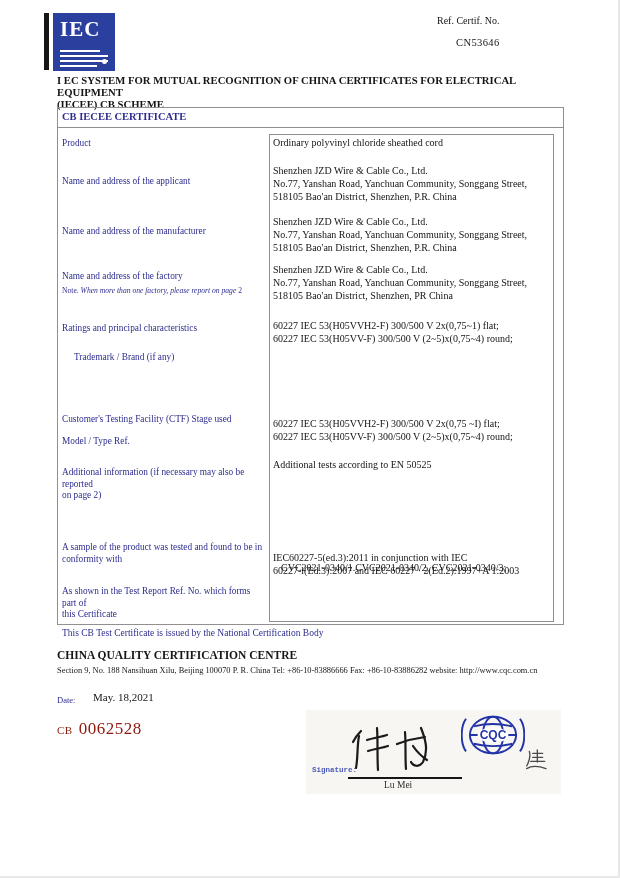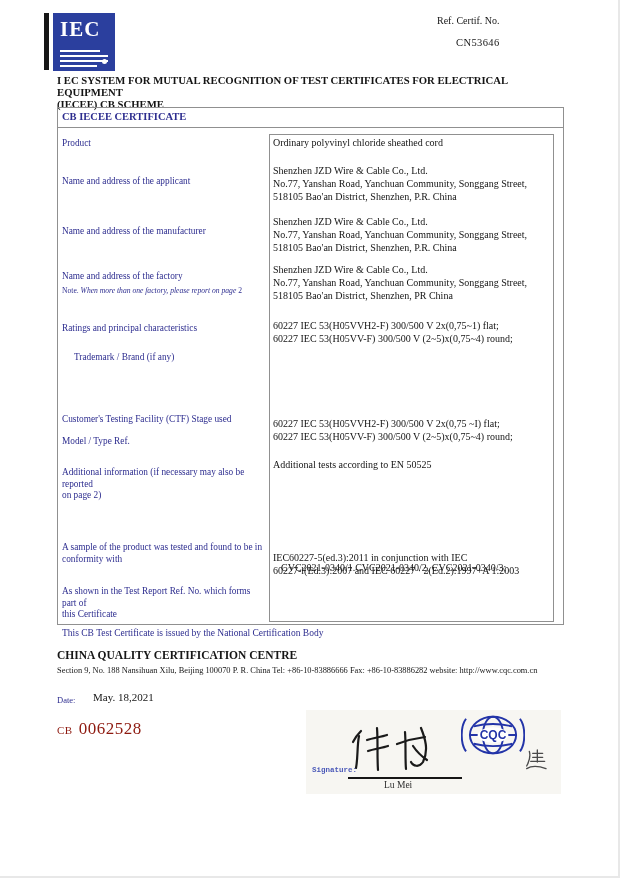--- a/index.html
+++ b/index.html
@@ -58,21 +58,21 @@
     <span class="logo-text">IEC</span>
     <div class="logo-line"></div>
     <div class="logo-line"></div>
     <div class="logo-line" style="width:78%;"></div>
     <div class="logo-dot"></div>
   </div>
 
   <div class="abs ref-label">Ref. Certif. No.</div>
   <div class="abs ref-number">CN53646</div>
 
-  <div class="abs scheme-title pre">I EC SYSTEM FOR MUTUAL RECOGNITION OF TEST CERTIFICATES FOR ELECTRICAL EQUIPMENT
+  <div class="abs scheme-title pre">I EC SYSTEM FOR MUTUAL RECOGNITION OF CHINA CERTIFICATES FOR ELECTRICAL EQUIPMENT
 (IECEE) CB SCHEME</div>
 
   <div class="abs cert-table">
     <div class="cert-title">CB IECEE CERTIFICATE</div>
     <div class="value-box"></div>
 
     <div class="lbl" style="top:30px;">Product</div>
     <div class="lbl" style="top:68px;">Name and address of the applicant</div>
     <div class="lbl" style="top:118px;">Name and address of the manufacturer</div>
     <div class="lbl" style="top:163px;">Name and address of the factory</div>

